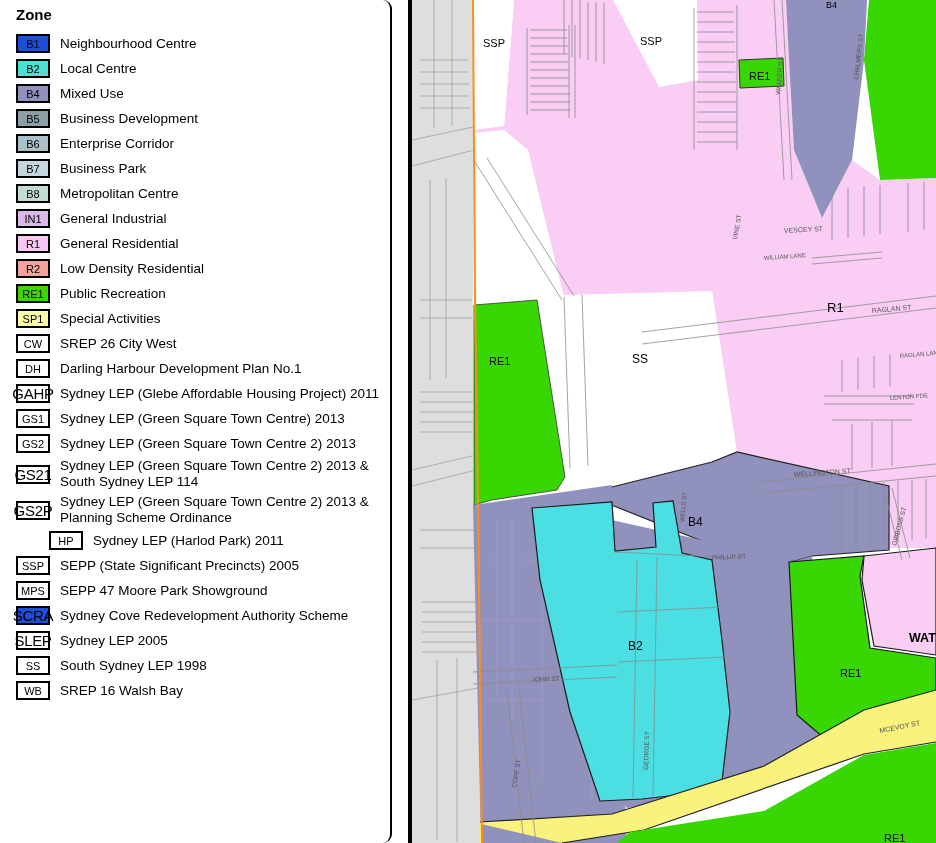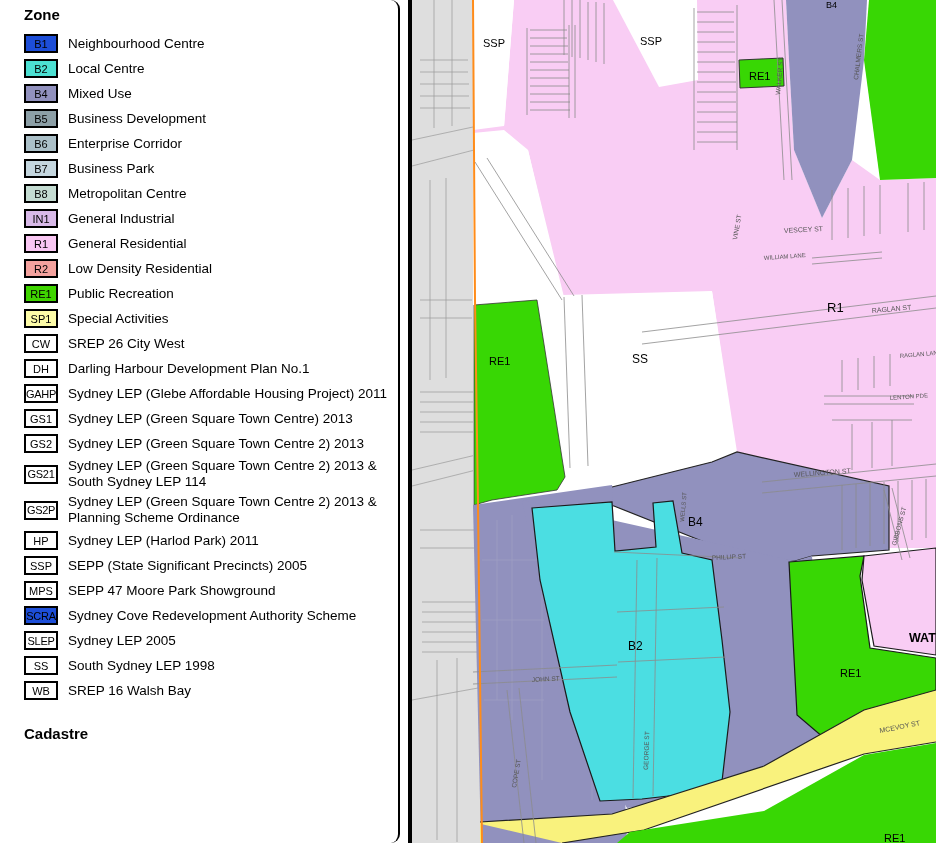--- a/index.html
+++ b/index.html
@@ -1,26 +1,26 @@
 <!DOCTYPE html>
 <html><head>
 <meta charset="utf-8">
 <style>
   html,body{margin:0;padding:0;background:#fff;width:936px;height:843px;overflow:hidden;
     font-family:"Liberation Sans", sans-serif;}
   .app{position:relative;width:936px;height:843px;background:#fff;}
   
-  .legend-panel{position:absolute;left:16px;top:0;width:384px;height:843px;background:#fff;
+  .legend-panel{position:absolute;left:8px;top:0;width:384px;height:843px;background:#fff;
     border-right:2px solid #000;padding:4px 0 2px 8px;box-sizing:border-box;border-radius:9px;}
   .legend-title{font-size:15px;font-weight:bold;color:#000;margin:2px 0 10px 0;}
   .legend-title.cadastre{margin-top:24px;}
   .lg-row{display:flex;align-items:center;margin-bottom:4px;min-height:21px;}
   .sw{flex:0 0 34px;width:34px;height:19px;border:2px solid #000;display:flex;align-items:center;
     justify-content:center;font-size:11px;color:#000;box-sizing:border-box;margin-right:10px;}
-  .sw.small{font-size:11px;letter-spacing:-0.3px;}
+  .sw.small{font-size:15px;letter-spacing:-0.3px;}
   .lb{font-size:13.5px;color:#000;line-height:16px;max-width:325px;}
   
   .map-panel{position:absolute;left:408px;top:0;width:528px;height:843px;background:#fff;
     border-left:4px solid #000;box-sizing:border-box;}
   svg{display:block;}
   text{font-family:"Liberation Sans", sans-serif;}
   .zl{fill:#000;}
   .sl{fill:#555;}
 </style>
 </head>
@@ -101,21 +101,21 @@
         </div>
         <div class="lg-row">
           <span class="sw small" style="background: rgb(255, 255, 255);">GS21</span>
           <span class="lb">Sydney LEP (Green Square Town Centre 2) 2013 &amp; South Sydney LEP 114</span>
         </div>
         <div class="lg-row">
           <span class="sw small" style="background: rgb(255, 255, 255);">GS2P</span>
           <span class="lb">Sydney LEP (Green Square Town Centre 2) 2013 &amp; Planning Scheme Ordinance</span>
         </div>
         <div class="lg-row">
-          <span class="sw" style="background: rgb(255, 255, 255);">HP</span>
+          <span class="sw" style="background: rgb(255, 255, 255); margin-left: 33px;">HP</span>
           <span class="lb">Sydney LEP (Harlod Park) 2011</span>
         </div>
         <div class="lg-row">
           <span class="sw" style="background: rgb(255, 255, 255);">SSP</span>
           <span class="lb">SEPP (State Significant Precincts) 2005</span>
         </div>
         <div class="lg-row">
           <span class="sw" style="background: rgb(255, 255, 255);">MPS</span>
           <span class="lb">SEPP 47 Moore Park Showground</span>
         </div>
@@ -129,21 +129,20 @@
         </div>
         <div class="lg-row">
           <span class="sw" style="background: rgb(255, 255, 255);">SS</span>
           <span class="lb">South Sydney LEP 1998</span>
         </div>
         <div class="lg-row">
           <span class="sw" style="background: rgb(255, 255, 255);">WB</span>
           <span class="lb">SREP 16 Walsh Bay</span>
         </div>
       </div>
-    <div class="legend-title cadastre">Cadastre</div>
   </div>
 
   <div class="map-panel">
     <svg width="524" height="843" viewBox="0 0 524 843">
 
       <rect x="0" y="0" width="524" height="843" fill="#ffffff"></rect>
 
       <path d="M0,0 L61,0 L69,843 L0,843 Z" fill="#DEDEDE"></path>
       <path d="M22,0 V128 M40,0 V126 M8,60 h48 M8,72 h48 M8,84 h49 M8,96 h49 M8,108 h50
                M0,140 L61,127 M0,166 L62,150 M18,180 V380 M34,178 V378 M8,300 h52 M8,318 h52

